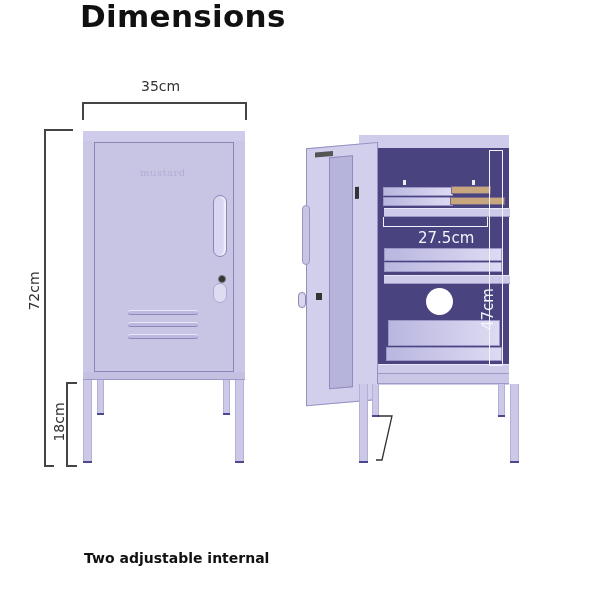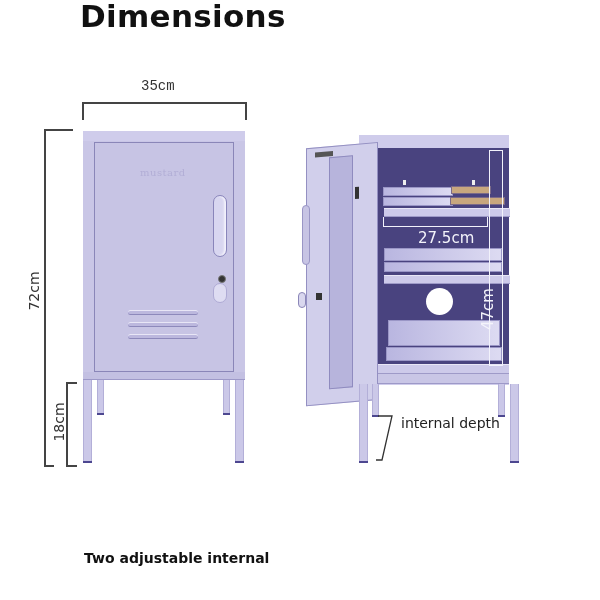--- a/index.html
+++ b/index.html
@@ -40,21 +40,21 @@
   .caption { font-family: "DejaVu Sans", sans-serif; font-size: 14px; color: #222; line-height: 16px; }
   .footer { left: 84px; top: 550px; font-family: "DejaVu Sans", sans-serif; font-weight: bold; font-size: 14px; color: #111; }
 </style>
 </head>
 <body>
 
 <div class="abs title">Dimensions</div>
 
 <div class="abs" style="left:0;top:0;width:300px;height:500px;">
 
-  <div class="abs dim-label" style="left:141px;top:78px;font-family:Liberation Mono, monospace;">35cm</div>
+  <div class="abs dim-label" style="left:141px;top:78px;">35cm</div>
   <div class="abs line" style="left:82px;top:102px;width:164px;height:1.5px;"></div>
   <div class="abs line" style="left:82px;top:102px;width:1.5px;height:18px;"></div>
   <div class="abs line" style="left:245px;top:102px;width:1.5px;height:18px;"></div>
 
   <div class="abs line" style="left:44px;top:129px;width:1.5px;height:337px;"></div>
   <div class="abs line" style="left:44px;top:129px;width:29px;height:1.5px;"></div>
   <div class="abs line" style="left:44px;top:465px;width:10px;height:1.5px;"></div>
   <div class="abs dim-label vlabel" style="left:14px;top:283px;">72cm</div>
 
   <div class="abs line" style="left:66px;top:382px;width:1.5px;height:84px;"></div>
@@ -141,16 +141,15 @@
   <div class="abs foot" style="left:82px;top:295px;width:7px;"></div>
   <div class="abs leg" style="left:208px;top:264px;width:7px;height:32px;"></div>
   <div class="abs foot" style="left:208px;top:295px;width:7px;"></div>
 
   <svg class="abs" style="left:86px;top:294px;" width="20" height="50" viewBox="0 0 20 50">
     <polyline points="2,2 16,2 6,46 0,46" fill="none" stroke="#333" stroke-width="1.3"></polyline>
   </svg>
 </div>
 
 <div class="abs caption" style="left:401px;top:415px;">
-  <div>internal depth</div>
 </div>
 
 <div class="abs footer">Two adjustable internal</div>
 
 </body></html>

